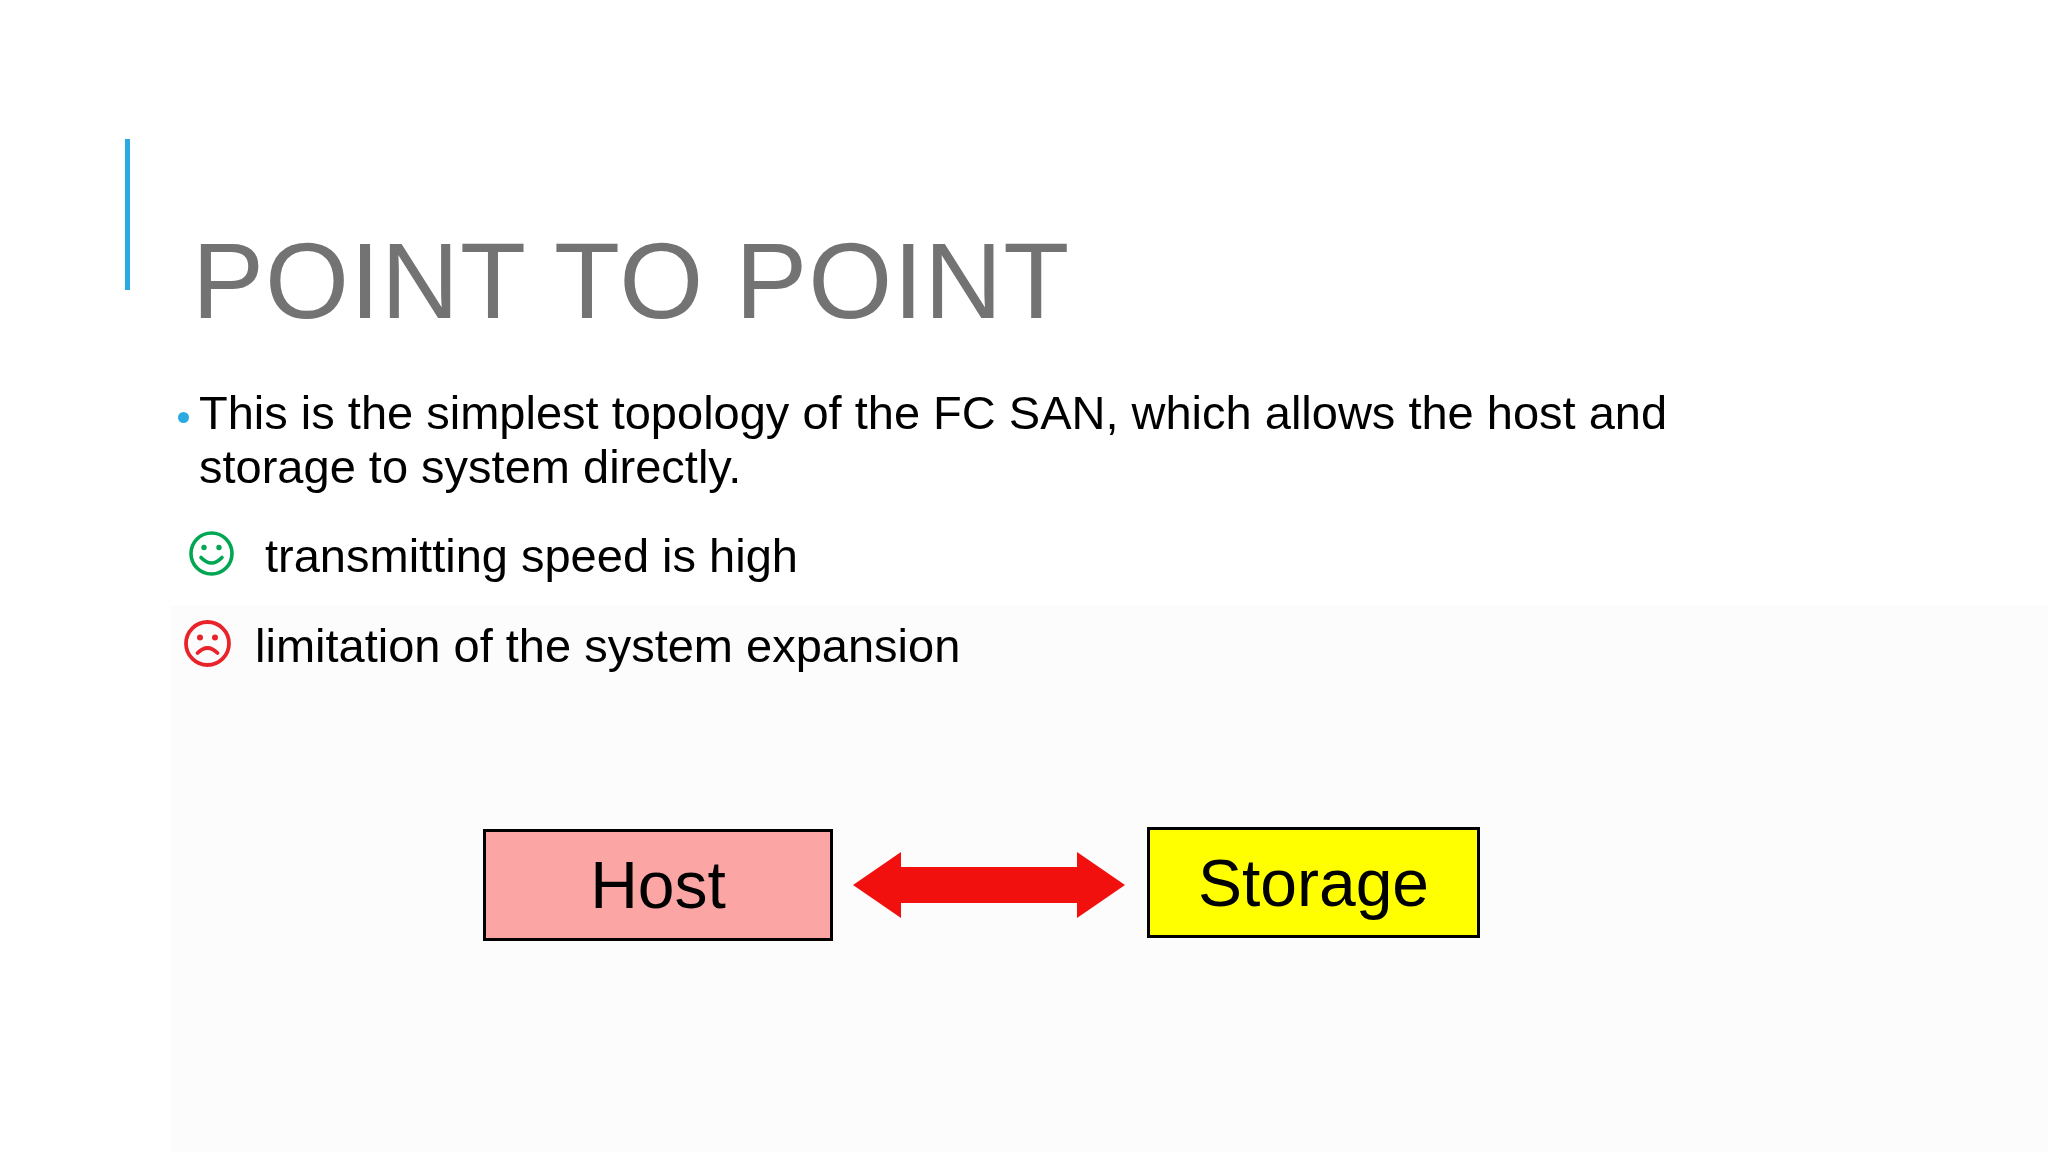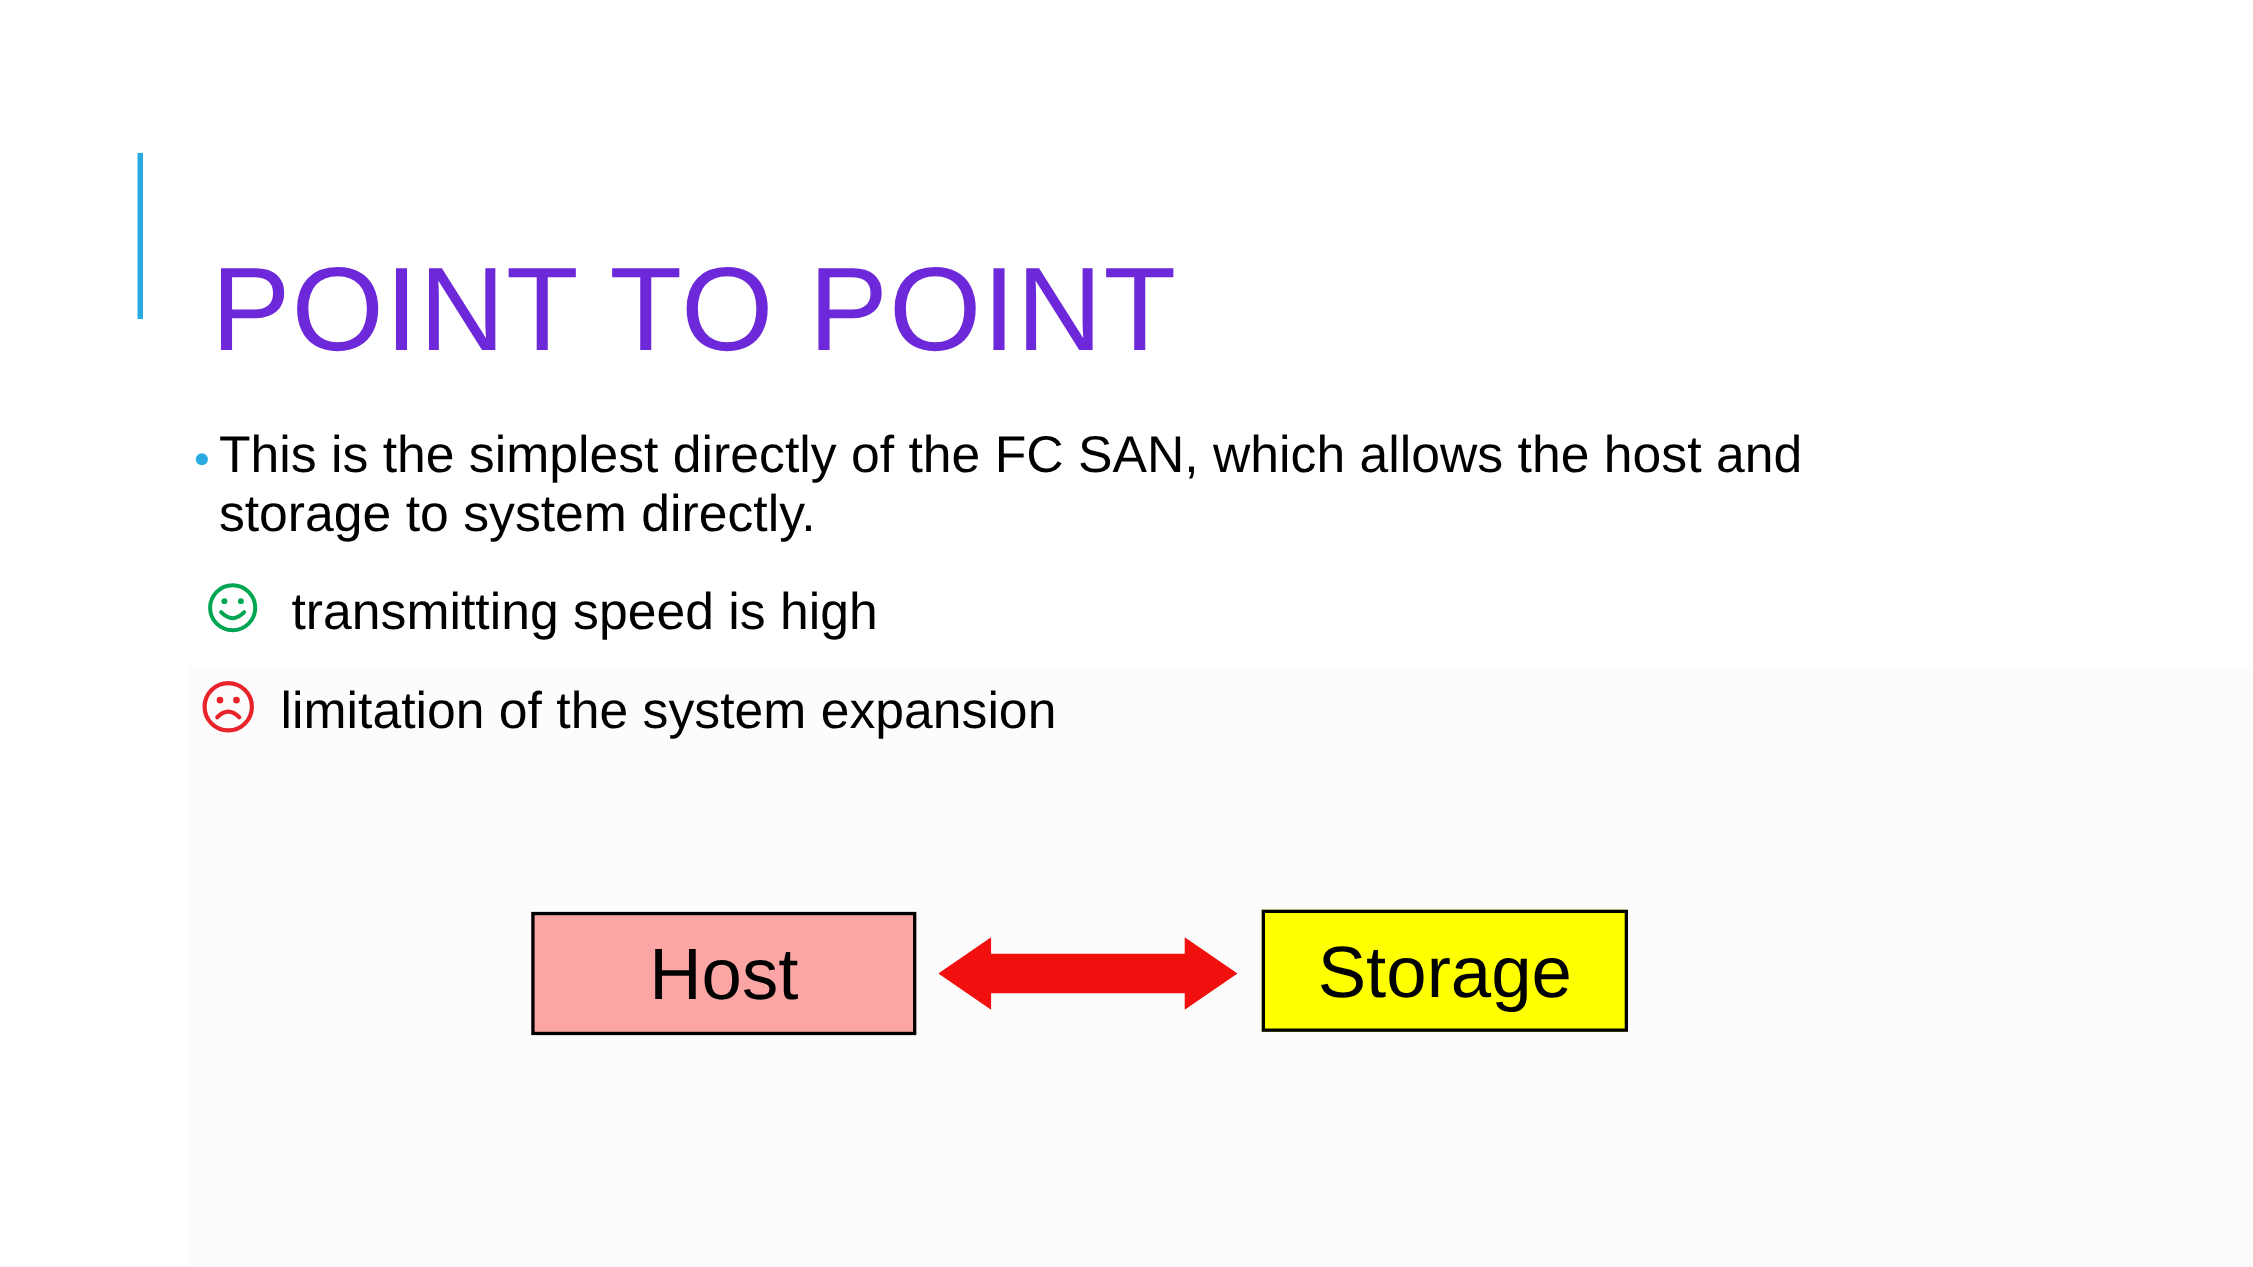--- a/index.html
+++ b/index.html
@@ -79,26 +79,26 @@
 </style>
 </head>
 <body>
 
 <div class="slide">
 
   <div class="tint-panel"></div>
 
   <div class="accent-bar" style="background-color: rgb(41, 171, 226);"></div>
 
-  <h1 class="title" style="color: #6d28d9; text-align: center;">POINT TO POINT</h1>
+  <h1 class="title" style="color: #737373; text-align: center;">POINT TO POINT</h1>
 
   <div class="bullet-item">
     <span class="bullet-dot" style="background-color: rgb(41, 171, 226);"></span>
     <div class="bullet-text">
-      <div>This is the simplest directly of the FC SAN, which allows the host and</div>
+      <div>This is the simplest topology of the FC SAN, which allows the host and</div>
       <div>storage to system directly.</div>
     </div>
   </div>
 
   <div class="point-row pro">
     <span class="face-icon" style="color: rgb(0, 166, 81);">
       <svg width="47" height="47" viewBox="0 0 47 47">
         <circle cx="23.5" cy="23.5" r="20.5" fill="none" stroke="currentColor" stroke-width="3.6"></circle>
         <circle cx="16" cy="17.5" r="2.7" fill="currentColor"></circle>
         <circle cx="31" cy="17.5" r="2.7" fill="currentColor"></circle>

